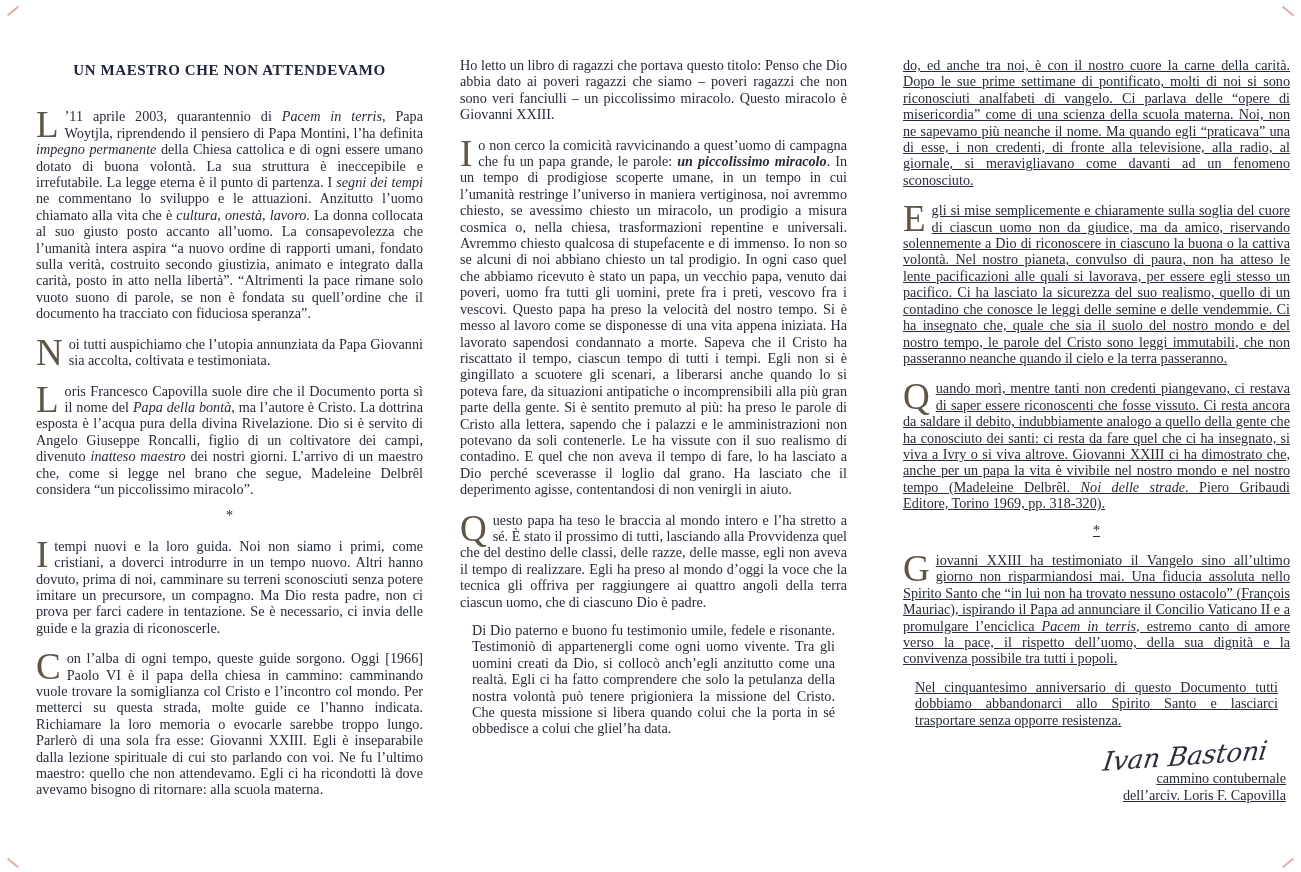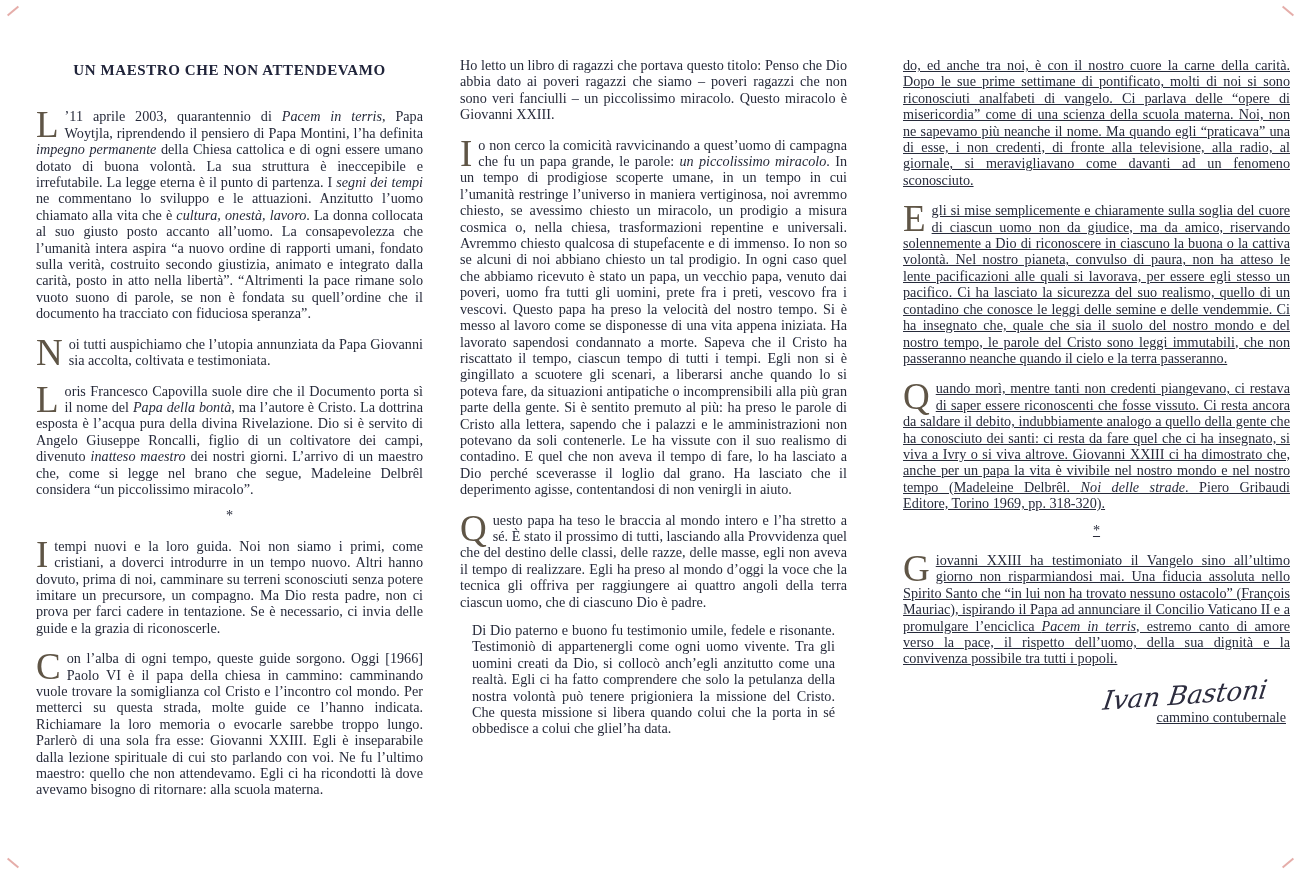--- a/index.html
+++ b/index.html
@@ -35,21 +35,21 @@
   p.block.flush{margin:12px;}
   .col p.block:first-of-type{margin-top:0;}
   .sep{text-align:center;margin:10px 0;font-size:14.2px;}
   .drop{
     float:left;
     font-size:37px;line-height:29px;
     padding:2px 6px 0 0;
     color:#5f5546;
   }
   .it{font-style:italic;}
-  .bi{font-style:italic;font-weight:normal;}
+  .bi{font-style:italic;font-weight:bold;}
 
   .sig-block{margin-top:16px;text-align:right;padding-right:4px;}
   .sig-script{
     display:inline-block;
     font-family:"DejaVu Serif", serif;
     font-style:italic;
     font-size:26px;
     color:#2c2c3e;
     transform:rotate(-4deg) skewX(-12deg);
     margin:4px 18px 6px 0;
@@ -82,18 +82,20 @@
       <p class="block flush"><span>Di Dio paterno e buono fu testimonio umile, fedele e risonante. Testimoniò di appartenergli come ogni uomo vivente. Tra gli uomini creati da Dio, si collocò anch’egli anzitutto come una realtà. Egli ci ha fatto comprendere che solo la petulanza della nostra volontà può tenere prigioniera la missione del Cristo. Che questa missione si libera quando colui che la porta in sé obbedisce a colui che gliel’ha data.</span></p>
     </div>
 
   <div class="col col3">
 
   <p class="block"><span>do, ed anche tra noi, è con il nostro cuore la carne della carità. Dopo le sue prime settimane di pontificato, molti di noi si sono riconosciuti analfabeti di vangelo. Ci parlava delle “opere di misericordia” come di una scienza della scuola materna. Noi, non ne sapevamo più neanche il nome. Ma quando egli “praticava” una di esse, i non credenti, di fronte alla televisione, alla radio, al giornale, si meravigliavano come davanti ad un fenomeno sconosciuto.</span></p>
       <p class="block"><span class="drop" style="color: rgb(95, 85, 70);">E</span><span>gli si mise semplicemente e chiaramente sulla soglia del cuore di ciascun uomo non da giudice, ma da amico, riservando solennemente a Dio di riconoscere in ciascuno la buona o la cattiva volontà. Nel nostro pianeta, convulso di paura, non ha atteso le lente pacificazioni alle quali si lavorava, per essere egli stesso un pacifico. Ci ha lasciato la sicurezza del suo realismo, quello di un contadino che conosce le leggi delle semine e delle vendemmie. Ci ha insegnato che, quale che sia il suolo del nostro mondo e del nostro tempo, le parole del Cristo sono leggi immutabili, che non passeranno neanche quando il cielo e la terra passeranno.</span></p>
       <p class="block"><span class="drop" style="color: rgb(95, 85, 70);">Q</span><span>uando morì, mentre tanti non credenti piangevano, ci restava di saper essere riconoscenti che fosse vissuto. Ci resta ancora da saldare il debito, indubbiamente analogo a quello della gente che ha conosciuto dei santi: ci resta da fare quel che ci ha insegnato, si viva a Ivry o si viva altrove. Giovanni XXIII ci ha dimostrato che, anche per un papa la vita è vivibile nel nostro mondo e nel nostro tempo (Madeleine Delbrêl. </span><span class="it">Noi delle strade</span><span>. Piero Gribaudi Editore, Torino 1969, pp. 318-320).</span></p>
       <div class="sep">*</div>
       <p class="block"><span class="drop" style="color: rgb(95, 85, 70);">G</span><span>iovanni XXIII ha testimoniato il Vangelo sino all’ultimo giorno non risparmiandosi mai. Una fiducia assoluta nello Spirito Santo che “in lui non ha trovato nessuno ostacolo” (François Mauriac), ispirando il Papa ad annunciare il Concilio Vaticano II e a promulgare l’enciclica </span><span class="it">Pacem in terris</span><span>, estremo canto di amore verso la pace, il rispetto dell’uomo, della sua dignità e la convivenza possibile tra tutti i popoli.</span></p>
+      <p class="block flush"><span>Nel cinquantesimo anniversario di questo Documento tutti dobbiamo abbandonarci allo Spirito Santo e lasciarci trasportare senza opporre resistenza.</span></p>
       <div class="sig-block">
         <div><span class="sig-script">Ivan Bastoni</span></div>
         <div class="sig-line">cammino contubernale</div>
+        <div class="sig-line">dell’arciv. Loris F. Capovilla</div>
       </div>
     </div>
 </div>
 
 </body></html>

